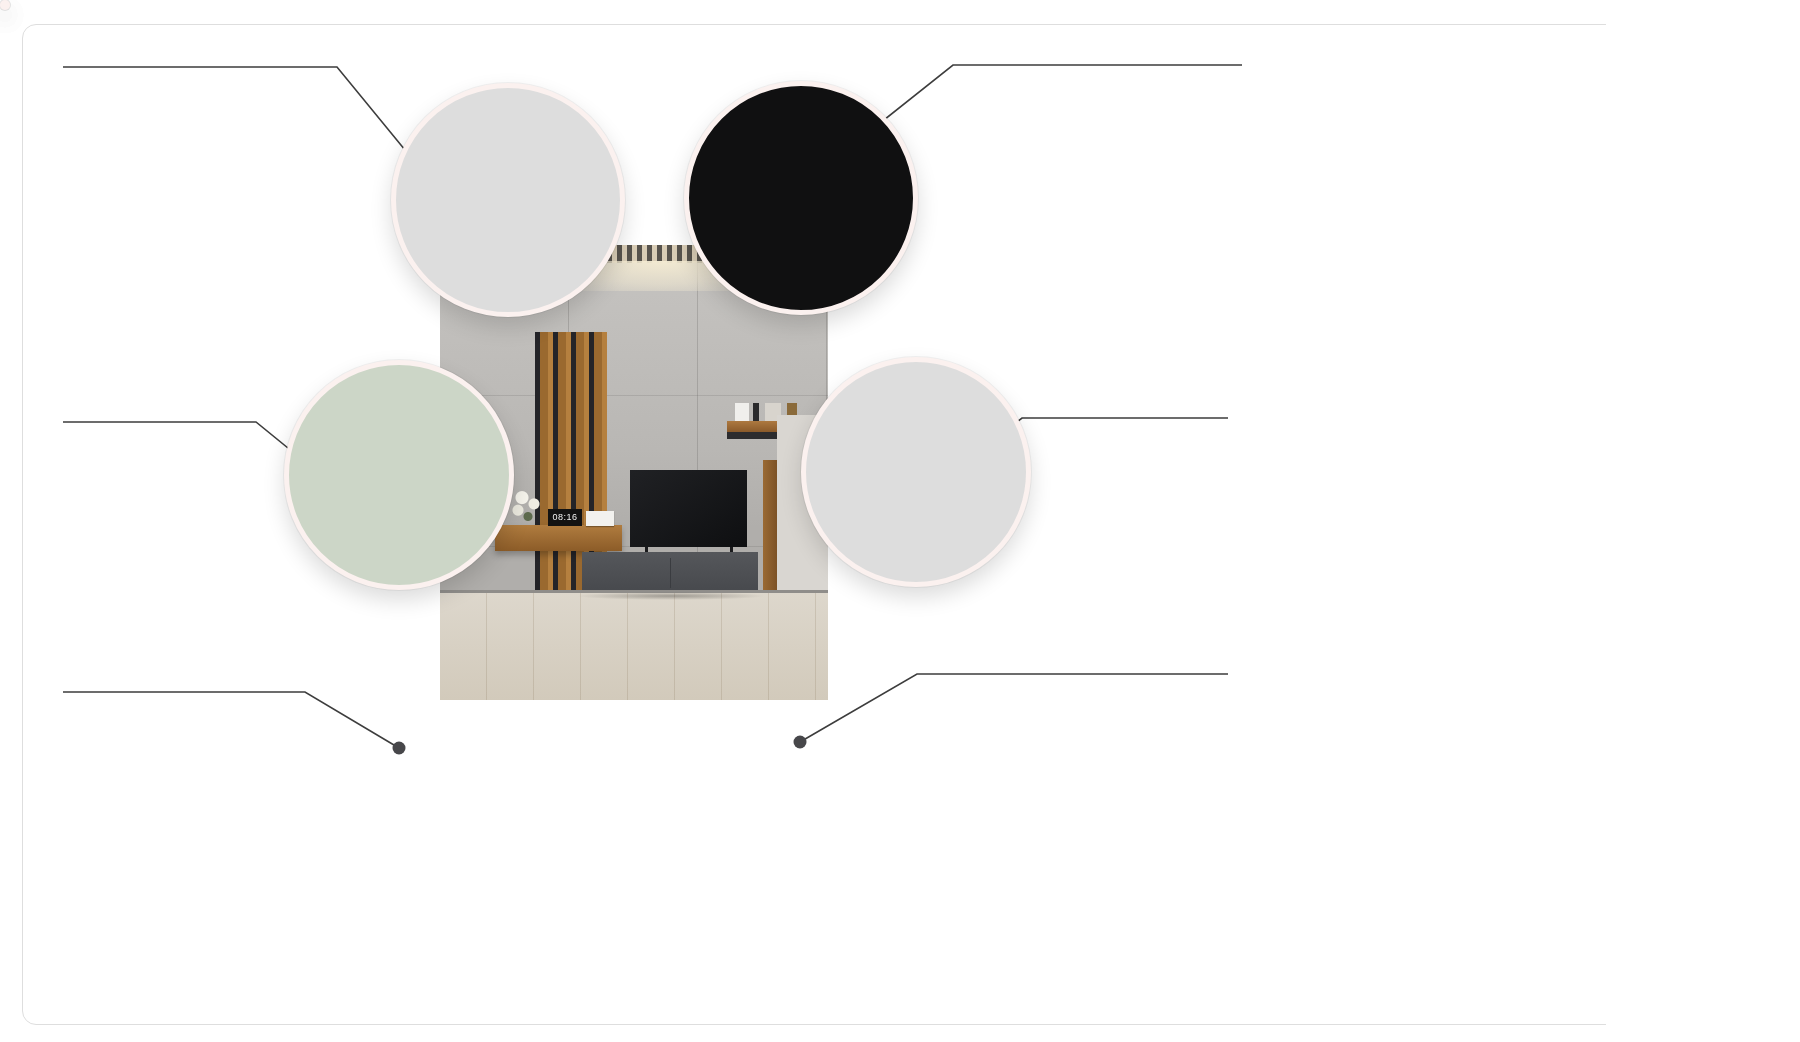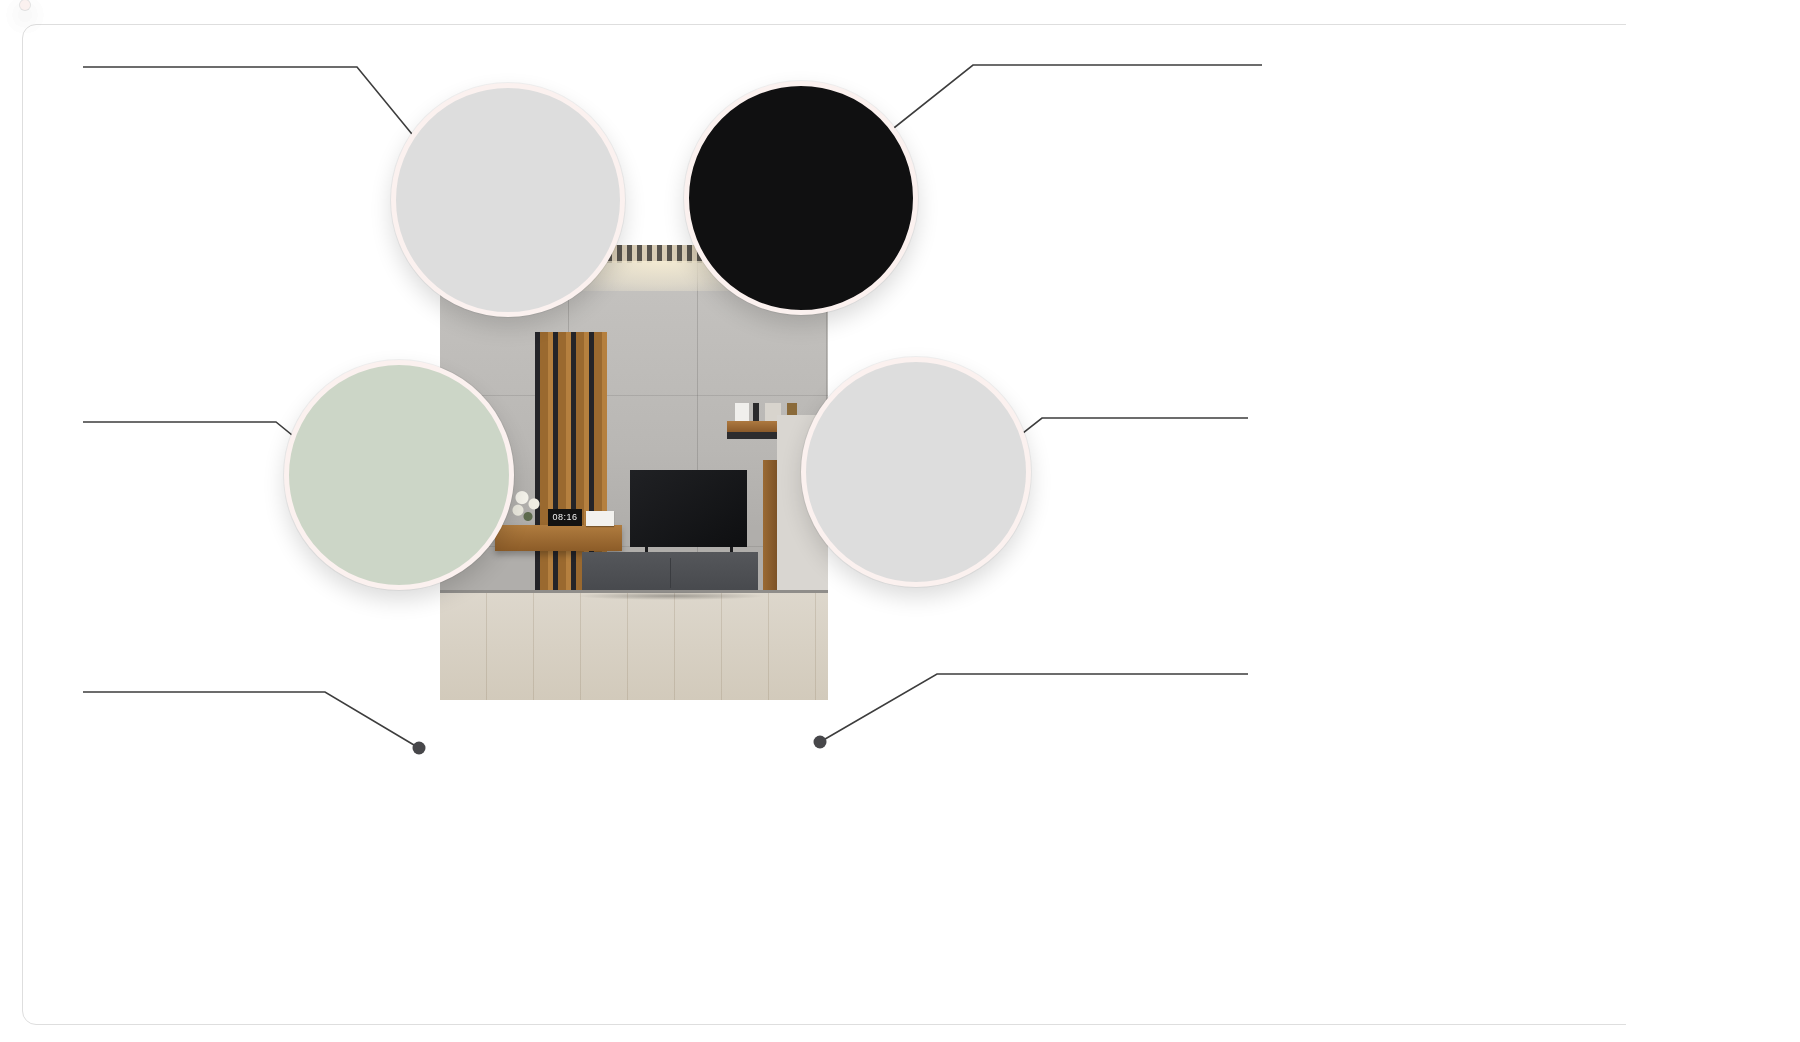--- a/index.html
+++ b/index.html
@@ -1,17 +1,17 @@
 <!DOCTYPE html>
 <html><head>
 <meta charset="utf-8">
 <style>
   html,body{margin:0;padding:0;background:#ffffff;}
   .page{position:relative;width:1606px;height:1042px;background:#fff;overflow:hidden;
-        font-family:"Liberation Sans",sans-serif;color:#454545;padding-left:20px;}
+        font-family:"Liberation Sans",sans-serif;color:#454545;}
   .page-border{position:absolute;left:22px;top:24px;width:1757px;height:999px;
         border:1px solid #dedede;border-radius:14px;pointer-events:none;z-index:0;}
   
   .photo{position:absolute;left:440px;top:245px;width:388px;height:455px;z-index:1;
          background:linear-gradient(180deg,#c6c4c1 0%,#b9b7b4 45%,#b0aeab 62%);overflow:hidden;}
   .photo .tile-lines{position:absolute;inset:0;
          background:repeating-linear-gradient(90deg,transparent 0 128px,rgba(90,88,86,.25) 128px 129px),
                     repeating-linear-gradient(180deg,transparent 0 150px,rgba(90,88,86,.18) 150px 151px);}
   .glow-slats{position:absolute;left:132px;top:0;width:178px;height:18px;
          background:repeating-linear-gradient(90deg,#d9cdb6 0 5px,#57534d 5px 10px);}

